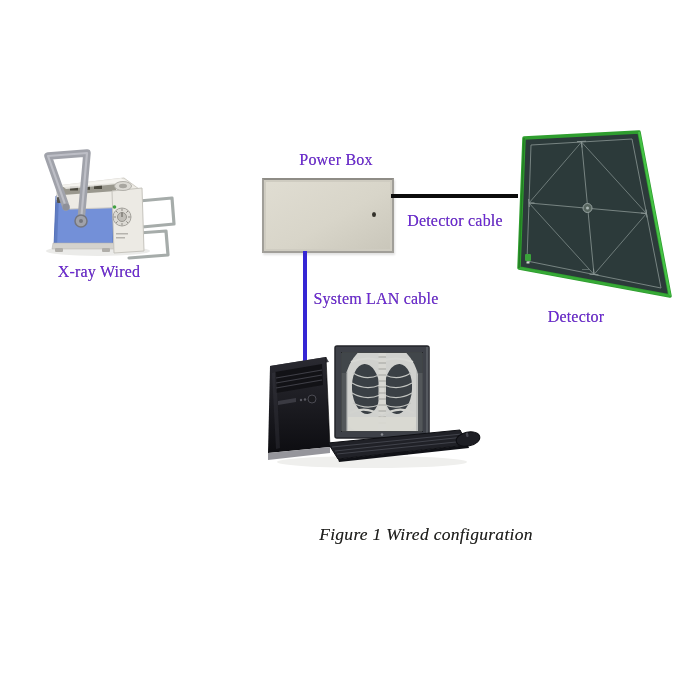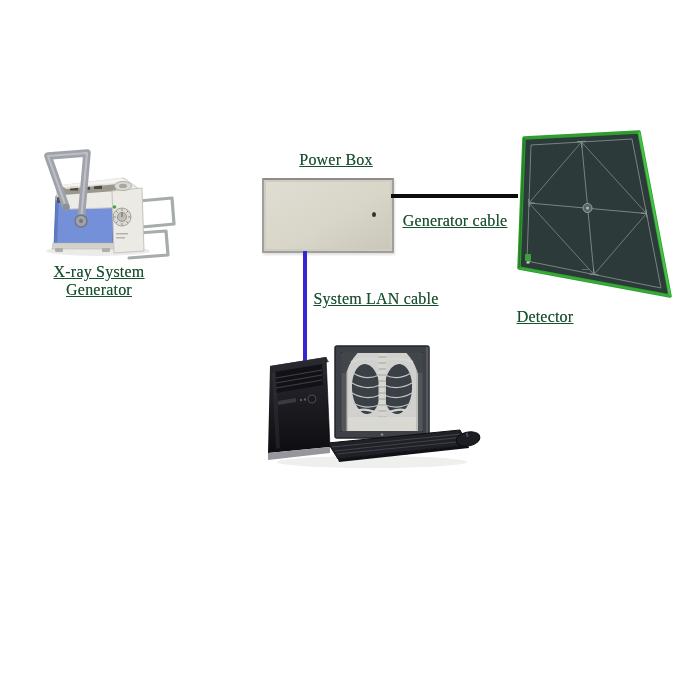--- a/index.html
+++ b/index.html
@@ -2,21 +2,21 @@
 <html><head>
 <meta charset="utf-8">
 <style>
   html,body{margin:0;padding:0;background:#ffffff;}
   .canvas{
     position:relative;width:700px;height:700px;background:#ffffff;
     overflow:hidden;font-family:"Liberation Serif",serif;color:#1e1e1c;
   }
   .lbl{
     position:absolute;font-size:16px;line-height:18px;text-align:center;
-    color:#14532d;letter-spacing:.2px;text-shadow:0 0 .5px rgba(30,30,28,.55);text-decoration:underline;
+    color:#6d28d9;letter-spacing:.2px;text-shadow:0 0 .5px rgba(30,30,28,.55);
   }
   .caption{
     position:absolute;font-size:17.5px;font-style:italic;text-align:center;
     color:#1e1e1c;letter-spacing:.3px;text-shadow:0 0 .5px rgba(30,30,28,.5);
   }
   .dev{position:absolute;}
   .power-box{
     position:absolute;left:262px;top:178px;width:128px;height:71px;
     background:linear-gradient(150deg,#e0ddd2 0%,#d8d5c9 55%,#c9c6ba 100%);
     border:2px solid #a19f99;border-top-color:#8e8c86;
@@ -87,31 +87,30 @@
 
     <g>
       <path d="M40,66 L22,15 L61,12 L55,80" fill="none" stroke="#a0a2aa" stroke-width="7.5" stroke-linecap="round" stroke-linejoin="round"></path>
       <path d="M40,66 L22,15 L61,12 L55,80" fill="none" stroke="#c9cbd1" stroke-width="2.2" stroke-linecap="round" stroke-linejoin="round" opacity="0.7"></path>
       <circle cx="40" cy="66" r="3.5" fill="#8e9098"></circle>
       <circle cx="55" cy="80" r="6" fill="#a0a2aa" stroke="#74767e" stroke-width="1.5"></circle>
       <circle cx="55" cy="80" r="2" fill="#74767e"></circle>
     </g>
   </svg>
   <div class="lbl" style="left:26px;top:263px;width:146px;">
-    <div>X-ray System</div>
-    <div>Generator</div>
+    <div>X-ray Wired</div>
   </div>
 
   <div class="lbl" style="left:271px;top:151px;width:130px;">Power Box</div>
   <div class="power-box">
     <span class="dot"></span>
   </div>
 
   <div class="cable-h" style="background: rgb(12, 12, 12);"></div>
-  <div class="lbl" style="left:399px;top:212px;width:112px;">Generator cable</div>
+  <div class="lbl" style="left:399px;top:212px;width:112px;">Detector cable</div>
 
   <div class="cable-v" style="background: rgb(53, 38, 212);"></div>
   <div class="lbl" style="left:310px;top:290px;width:132px;">System LAN cable</div>
 
   <svg class="dev" style="left:506px;top:120px;" width="175" height="190" viewBox="0 0 175 190">
     <g>
       <polygon points="18,18 133,12 164,176 13,148" stroke-width="3.5" stroke-linejoin="round" stroke="#2f9e2f" fill="#2c3a3a"></polygon>
       <line x1="133" y1="12" x2="164" y2="176" stroke="#45c245" stroke-width="2"></line>
       <line x1="164" y1="176" x2="13" y2="148" stroke="#37aa37" stroke-width="2.2"></line>
       <line x1="18" y1="18" x2="13" y2="148" stroke="#238023" stroke-width="1.5"></line>
@@ -140,21 +139,21 @@
     <g>
       <circle cx="81.5" cy="88" r="4.5" fill="#57655f" stroke="#98a4a2" stroke-width="1"></circle>
       <circle cx="81.5" cy="88" r="1.5" fill="#aab6b4"></circle>
     </g>
     <g>
       <rect x="19" y="134" width="6" height="7" rx="1" fill="#3aa23a"></rect>
       <rect x="20.5" y="141.5" width="3" height="2" fill="#cfd8cf"></rect>
     </g>
     <rect x="76" y="149" width="7" height="1" fill="#6a7876" opacity="0.8"></rect>
   </svg>
-  <div class="lbl" style="left:500px;top:308px;width:90px;">Detector</div>
+  <div class="lbl" style="left:531px;top:308px;width:90px;">Detector</div>
 
   <svg class="dev" style="left:252px;top:333px;" width="235" height="140" viewBox="0 0 235 140">
     <defs>
       <linearGradient id="towerGrad" x1="0" y1="0" x2="0" y2="1">
         <stop offset="0" stop-color="#2a2a31"></stop>
           <stop offset="1" stop-color="#0d0d11"></stop>
       </linearGradient>
       <clipPath id="scrClip">
           <rect x="89.5" y="19.5" width="81" height="79"></rect>
         </clipPath>
@@ -243,14 +242,15 @@
       </g>
       <polygon points="86,126 216,112 217,115 87,129" fill="#101116"></polygon>
     </g>
 
     <g transform="rotate(-12 216 106)">
       <ellipse cx="216" cy="106" rx="12" ry="7" fill="#1d1e24" stroke="#0c0d11" stroke-width="1"></ellipse>
       <rect x="214.8" y="99.5" width="2.4" height="4.5" rx="1" fill="#45464e"></rect>
     </g>
   </svg>
 
+  <div class="caption" style="left:290px;top:524px;width:272px;">Figure 1 Wired configuration</div>
 
 </div>
 
 </body></html>

